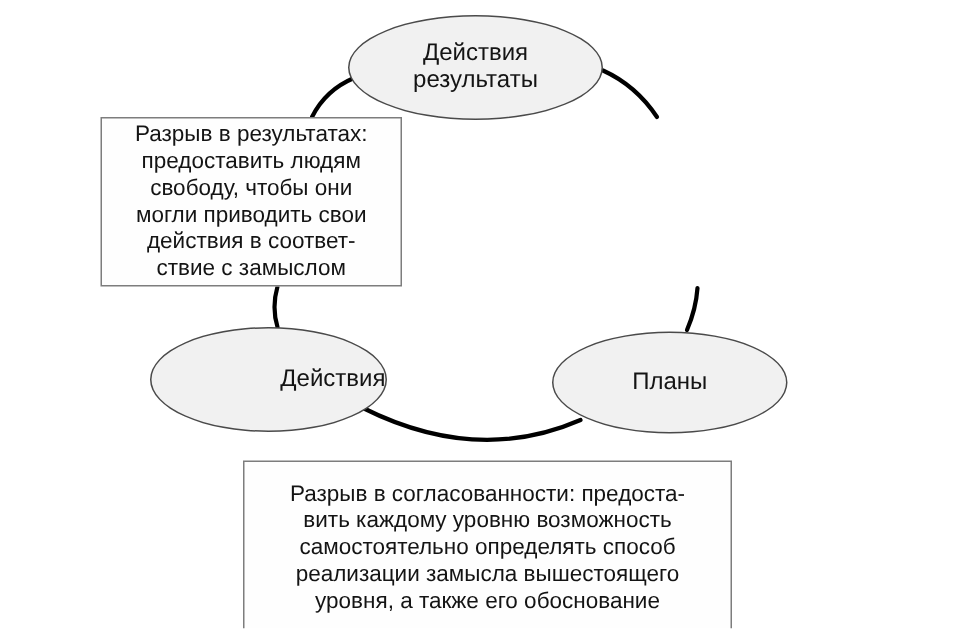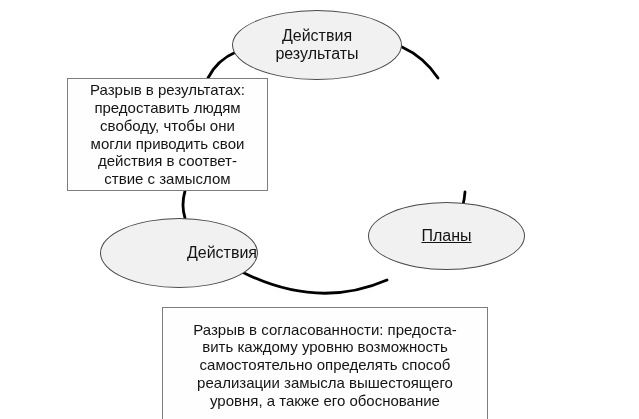--- a/index.html
+++ b/index.html
@@ -49,21 +49,21 @@
     border: 1px solid #7d7d7d;
     font-size: 15px;
     line-height: 1.18;
     padding: 4px 6px;
   }
   .multiline {
     white-space: pre-line;
   }
   .node-final     { left: 232px; top: 10px;  width: 170px; height: 70px; }
   .node-actions   { left: 100px; top: 218px; width: 158px; height: 70px; justify-content: flex-end; }
-  .node-plans     { left: 368px; top: 202px; width: 157px; height: 68px; text-decoration: underline; }
+  .node-plans     { left: 368px; top: 221px; width: 157px; height: 68px; }
   .callout-results   { left: 29px;  top: 78px;  width: 201px; height: 113px; margin-left: 38px; }
   .callout-knowledge { left: 418px; top: 78px;  width: 177px; height: 114px; }
   .callout-alignment { left: 162px; top: 307px; width: 326px; height: 116px; }
 </style>
 </head>
 <body>
 
 <div class="stage">
 
   <svg class="arcs" viewBox="0 0 639 419" xmlns="http://www.w3.org/2000/svg">

